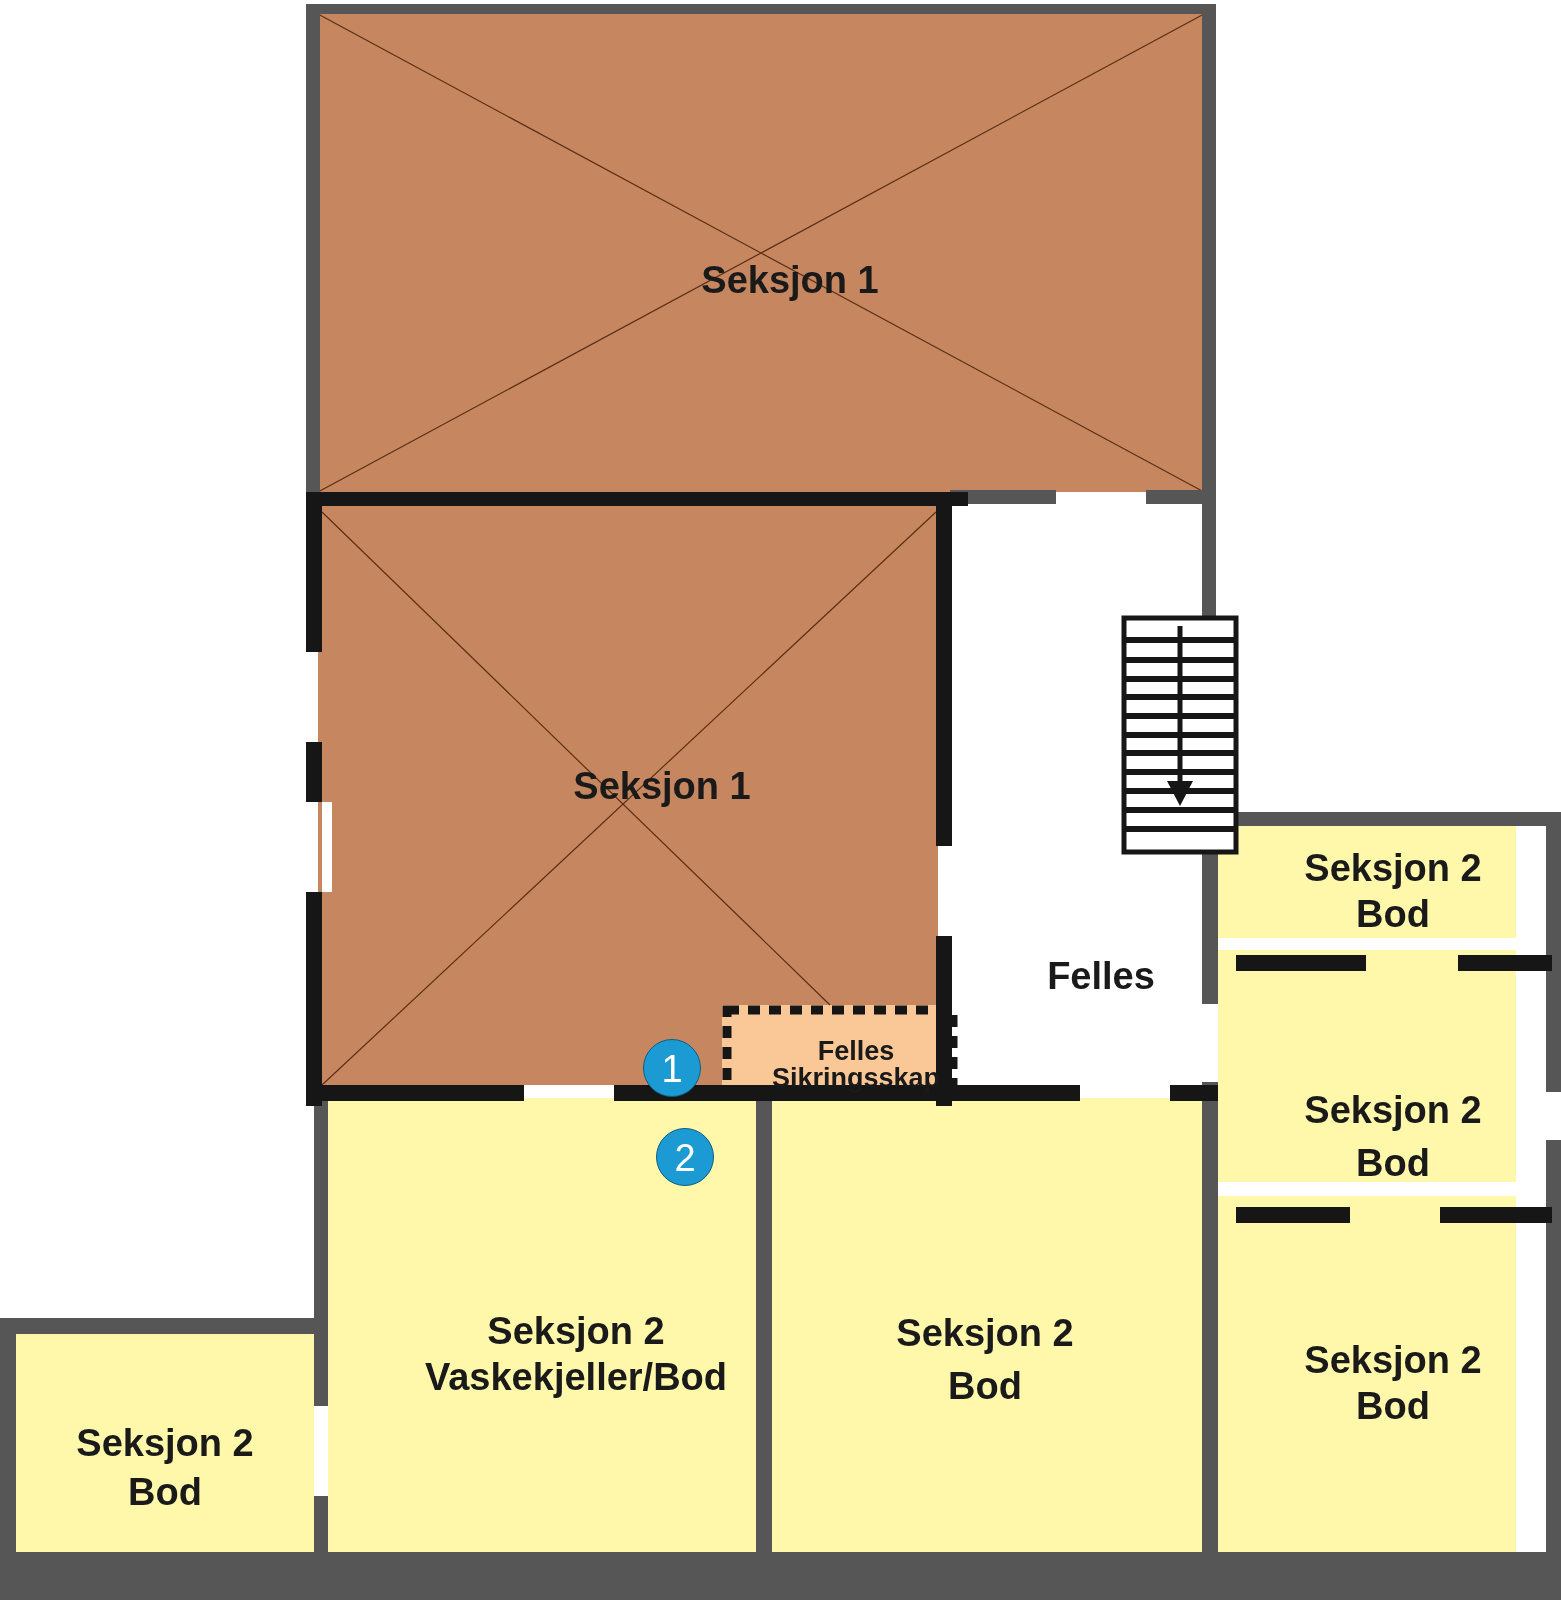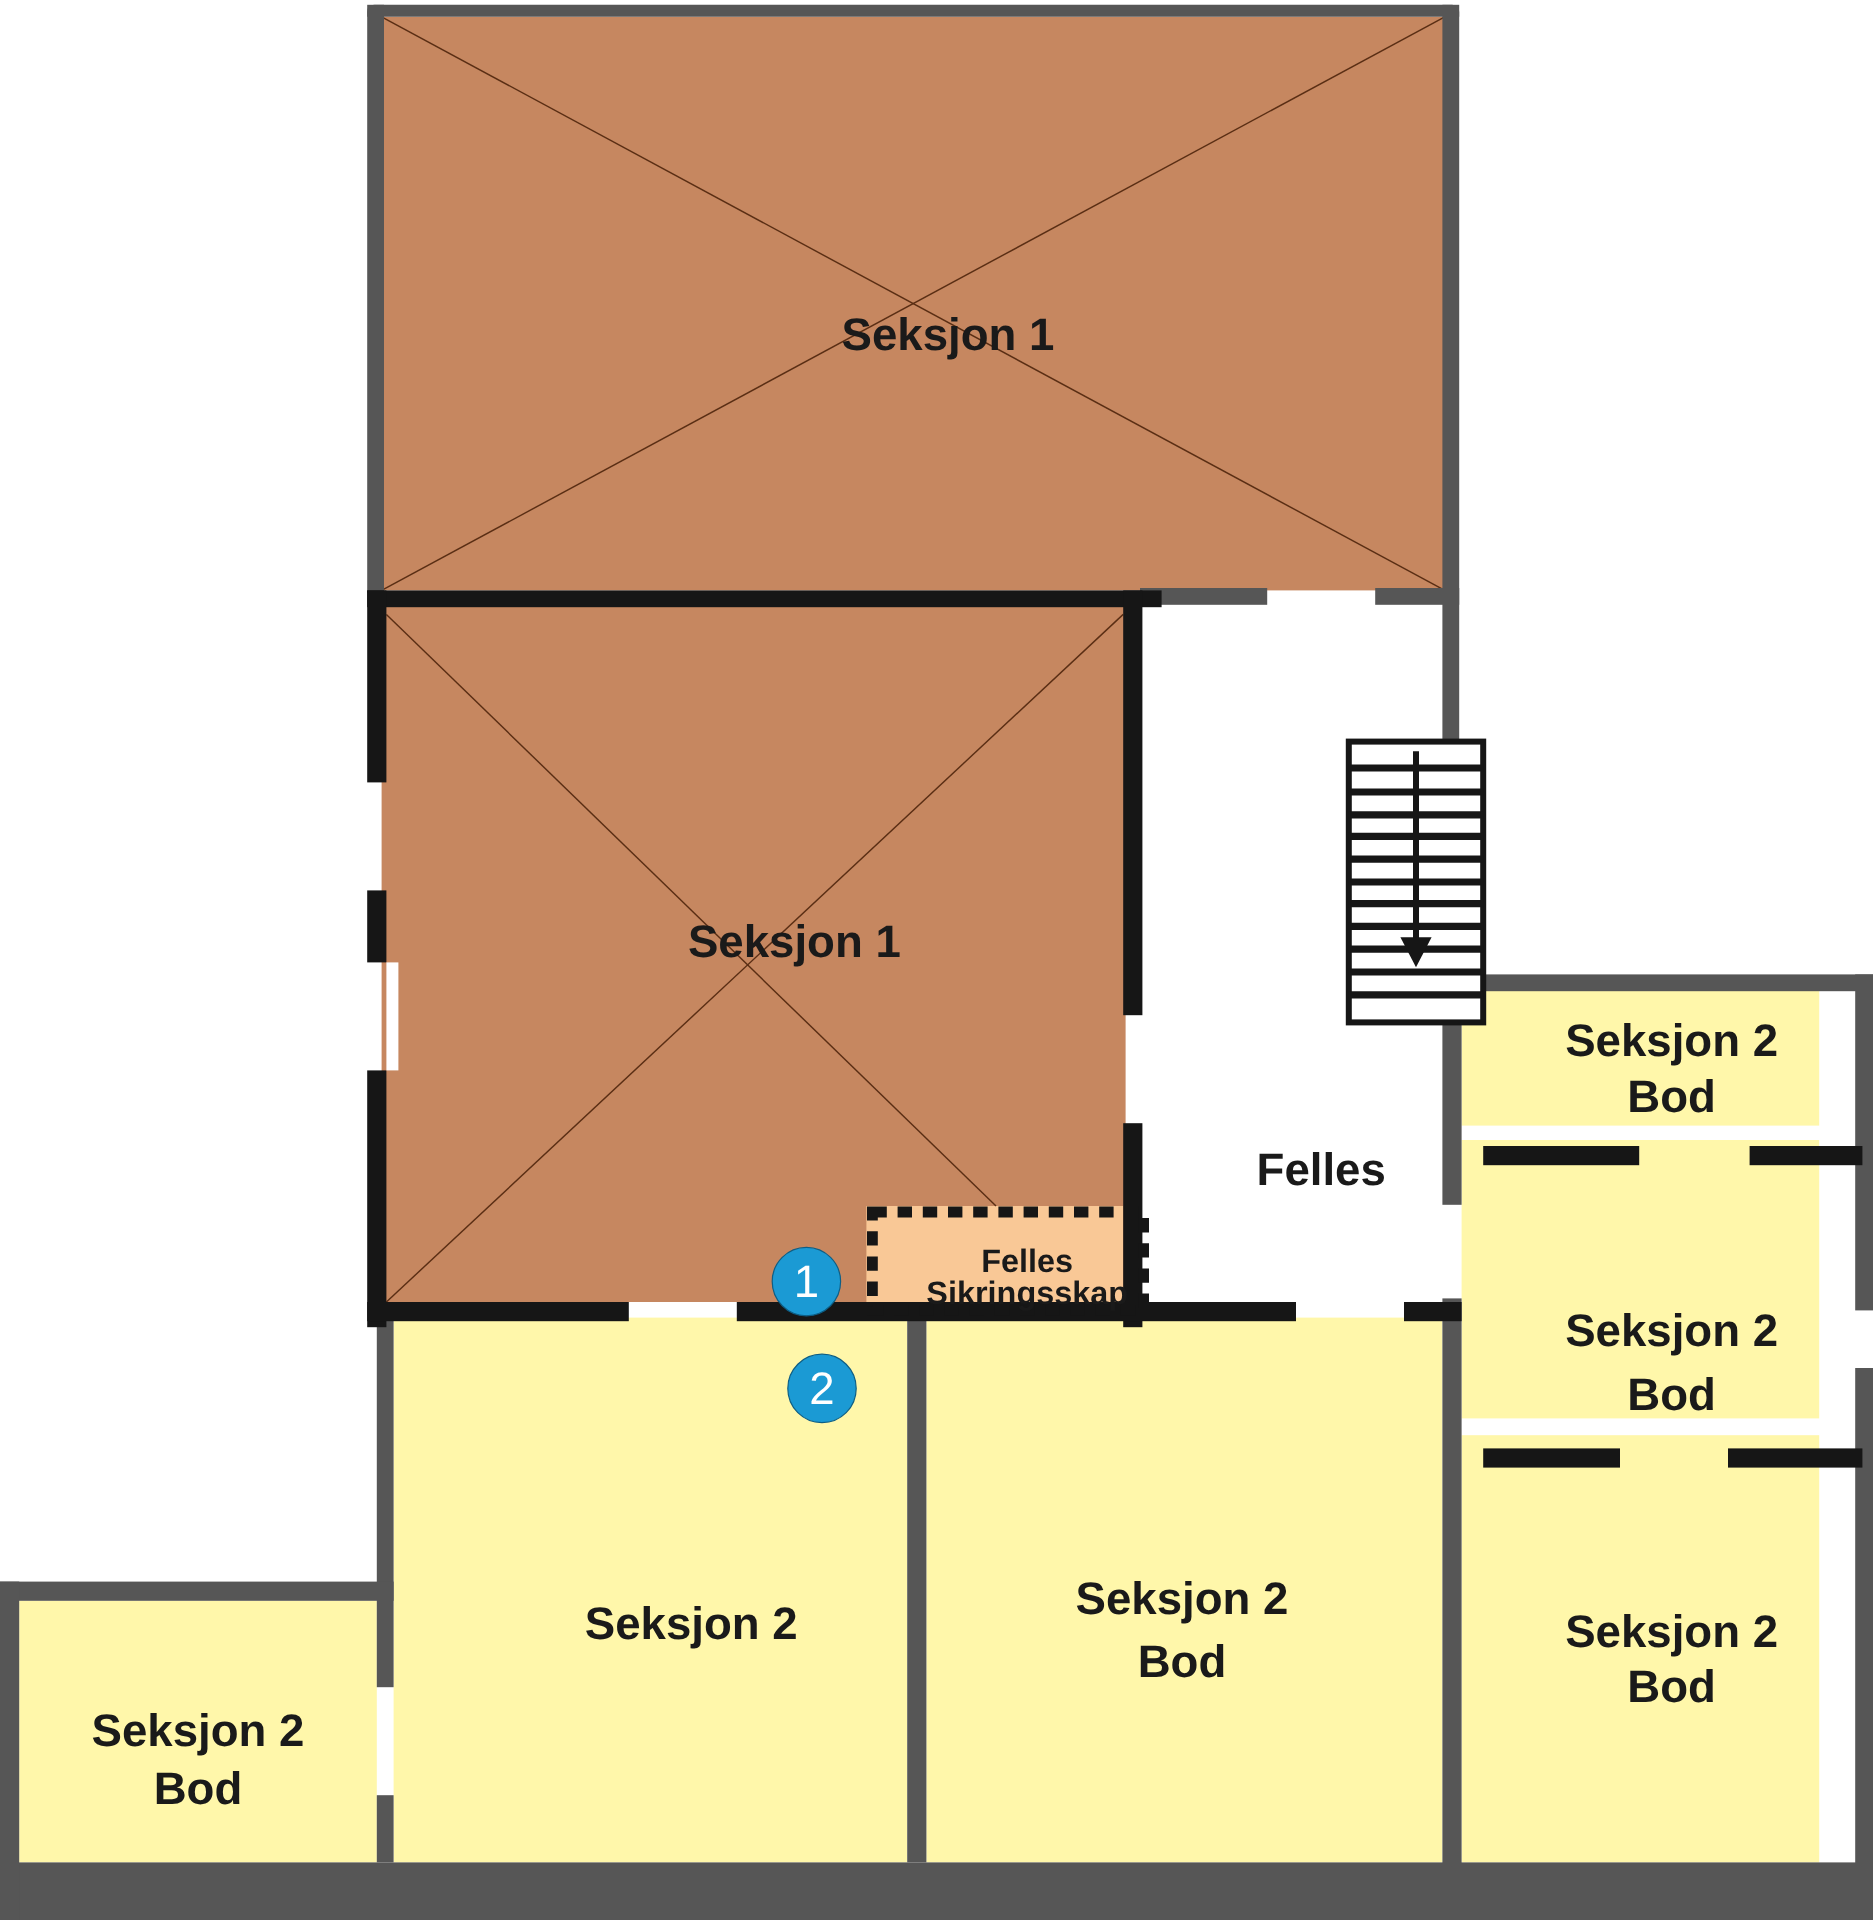--- a/index.html
+++ b/index.html
@@ -129,20 +129,21 @@
   <div class="label" style="left:1393px; top:1137px; font-size:38px; line-height:1.4;">
     <span>Seksjon 2</span>
     <span>Bod</span>
   </div>
   <div class="label" style="left:1393px; top:1384px; font-size:38px; line-height:1.2;">
     <span>Seksjon 2</span>
     <span>Bod</span>
   </div>
   <div class="label" style="left:576px; top:1355px; font-size:38px; line-height:1.2;">
     <span>Seksjon 2</span>
+    <span>Vaskekjeller/Bod</span>
   </div>
   <div class="label" style="left:985px; top:1360px; font-size:38px; line-height:1.4;">
     <span>Seksjon 2</span>
     <span>Bod</span>
   </div>
   <div class="label" style="left:165px; top:1468px; font-size:38px; line-height:1.3;">
     <span>Seksjon 2</span>
     <span>Bod</span>
   </div>
 

